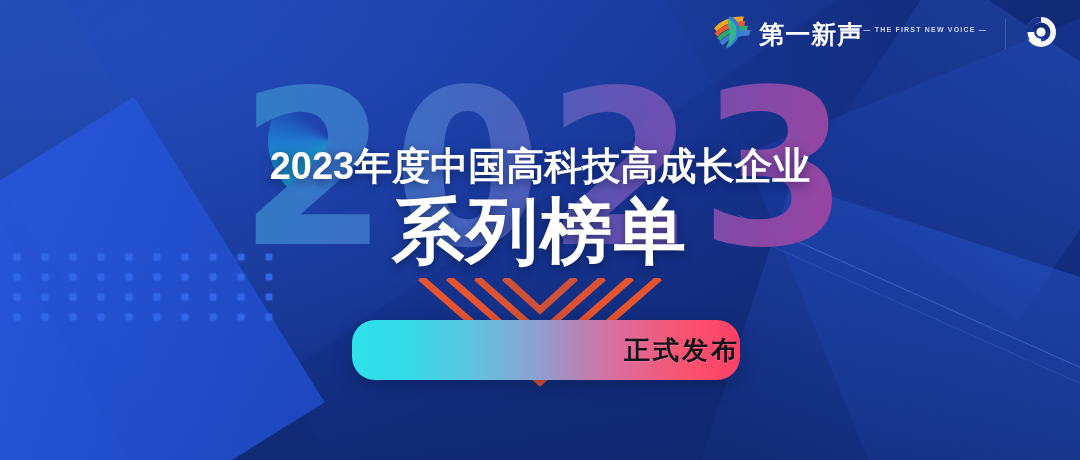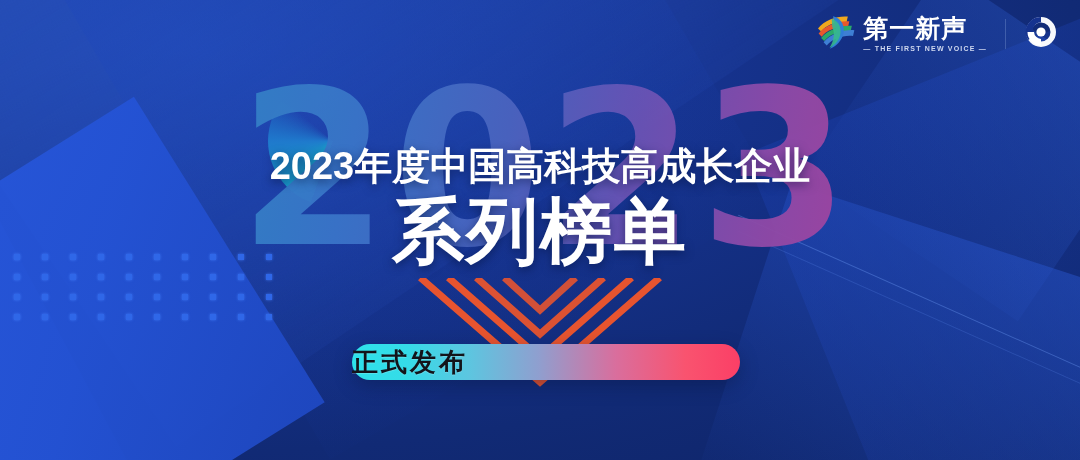--- a/index.html
+++ b/index.html
@@ -158,50 +158,49 @@
   .title-line2{
     font-size:72px;
     line-height:62px;
     letter-spacing:2px;
     margin-top:4px;
   }
 
   
   .cta{
     position:absolute;left:352px;top:320px;
-    width:388px;height:36px;
+    width:388px;height:60px;
     border-radius:23px;
     background:linear-gradient(90deg,
         #2ee2ea 0%,
         #35dbe8 14%,
         #5cc6e0 30%,
         #8f9fcf 48%,
         #d96e9d 68%,
         #f9536f 86%,
         #fb3f66 100%);
-    display:flex;align-items:center;justify-content:flex-start;
+    display:flex;align-items:center;justify-content:flex-end;
     box-shadow:0 6px 18px rgba(8,20,60,.35);
-    margin-top:24px;
   }
   .cta-label{
     font-size:26px;
     font-weight:700;
     color:#13141a;
     letter-spacing:3px;
     text-shadow:0 1px 0 rgba(255,255,255,.18);
   }
 
   
   .logos{
     position:absolute;right:22px;top:14px;
     display:flex;align-items:center;gap:18px;
   }
   .logo{display:flex;align-items:center;gap:7px;}
   .logo-marks{flex:0 0 auto;}
-  .logo-text{display:flex;flex-direction:column;line-height:1;}
+  .logo-text{display:flex;flex-direction:row;line-height:1;}
   .logo-cn{
     color:#ffffff;font-weight:700;font-size:25px;letter-spacing:1px;
     font-family:"Liberation Sans","DejaVu Sans",sans-serif;
   }
   .logo-en{
     color:#cfd8ef;font-size:7px;letter-spacing:1.2px;
     margin-top:4px;white-space:nowrap;font-weight:700;
   }
   .logo-en.tyc{color:#ffffff;font-size:8px;letter-spacing:.2px;}
   .tm{

